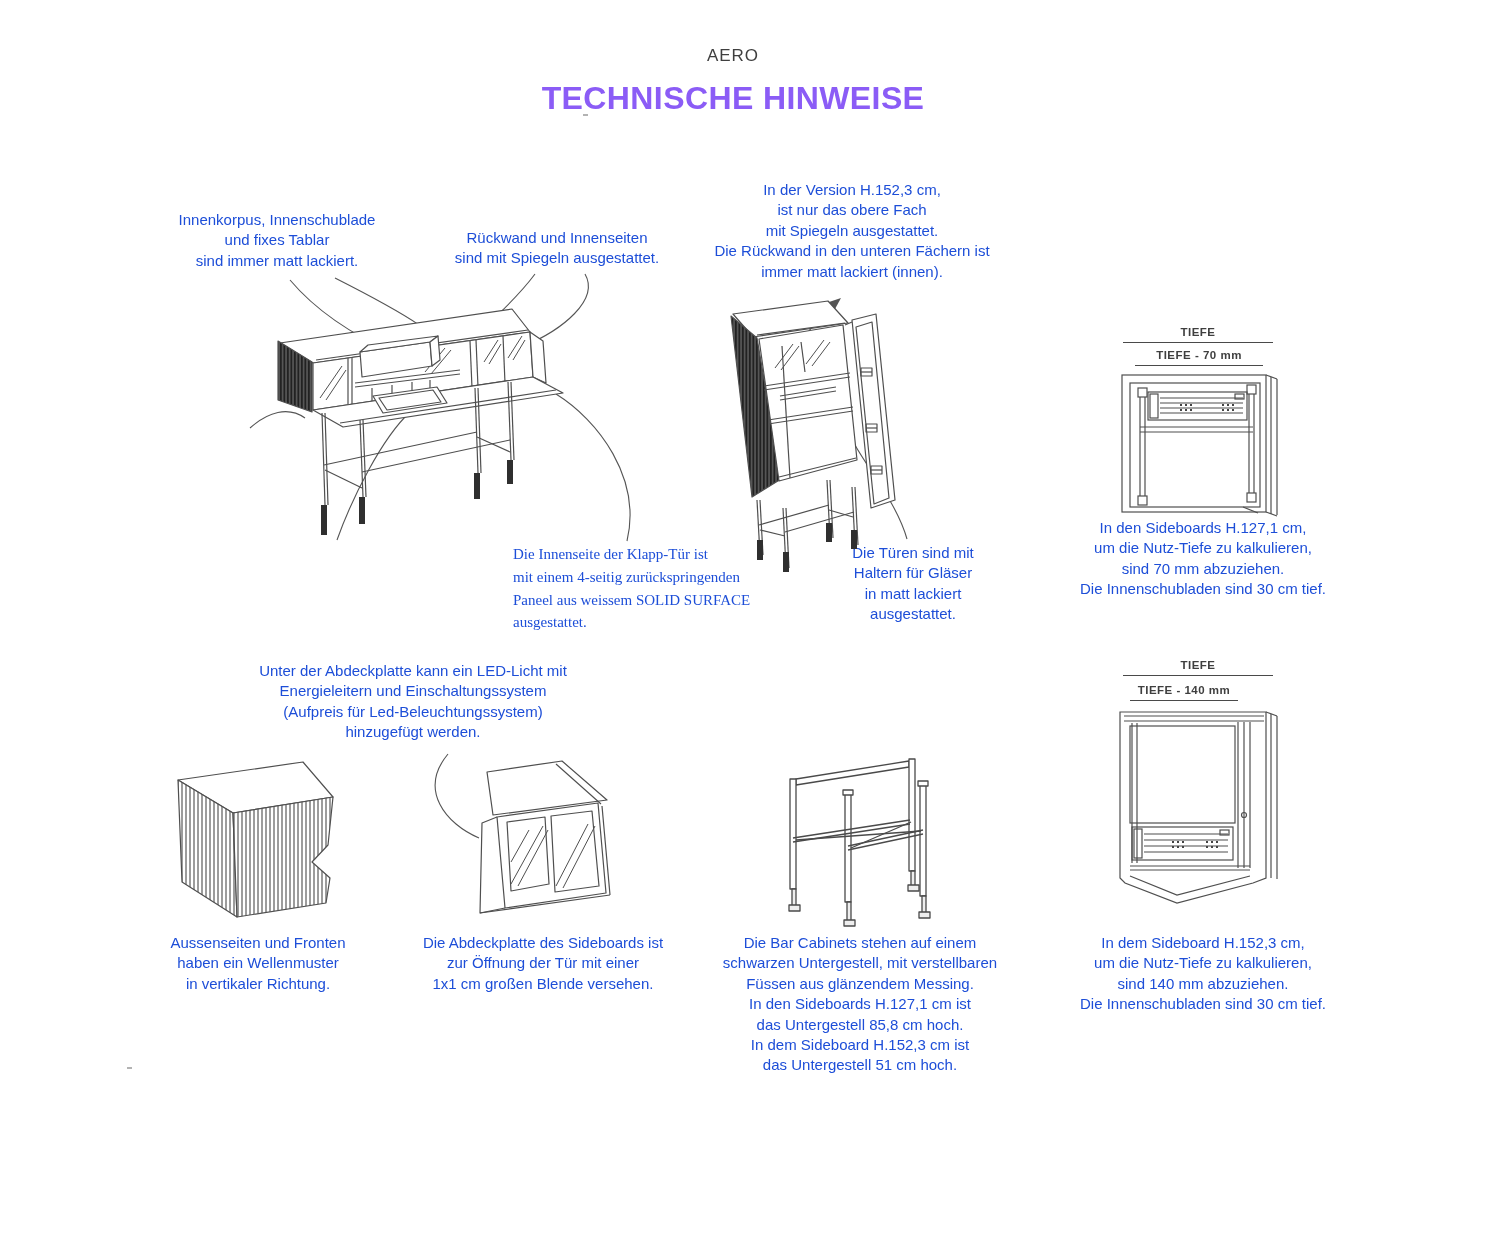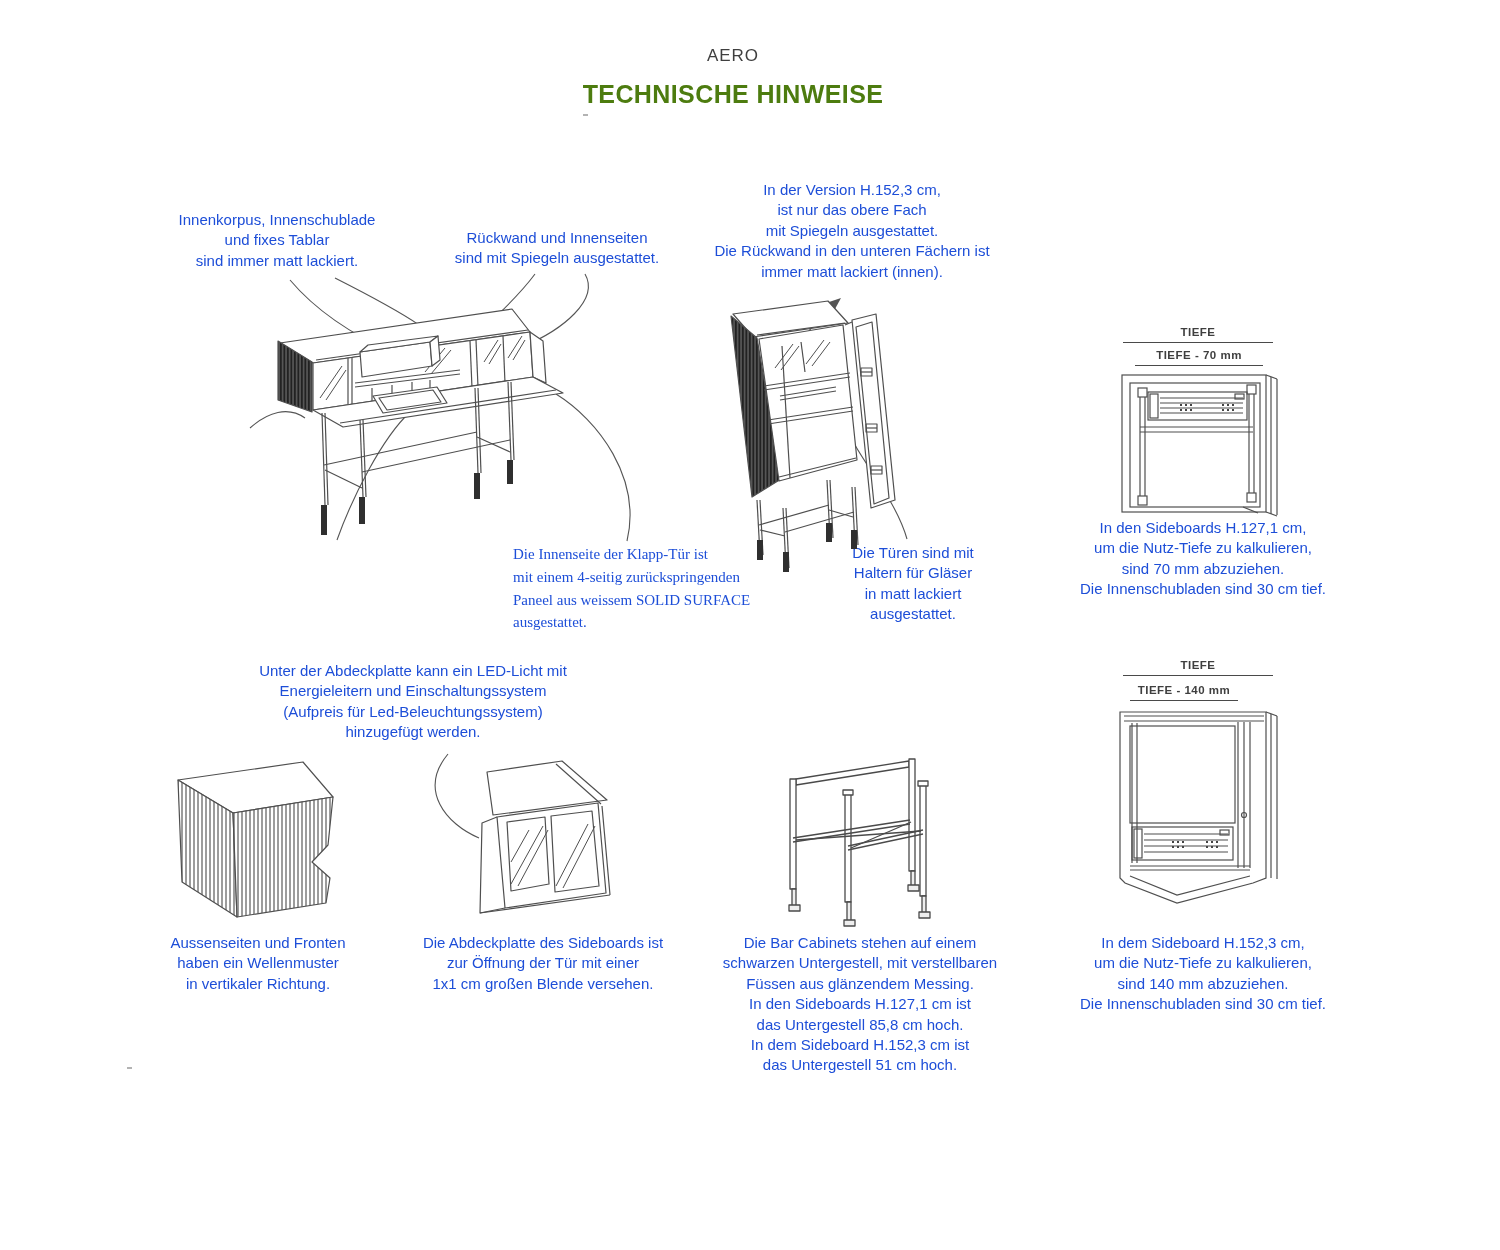--- a/index.html
+++ b/index.html
@@ -1,21 +1,21 @@
 <!DOCTYPE html>
 <html><head>
 <meta charset="utf-8">
 <style>
   html,body{margin:0;padding:0;background:#fff;}
   .page{position:relative;width:1500px;height:1250px;background:#ffffff;
         font-family:"Liberation Sans",sans-serif;color:#3b3b3b;overflow:hidden;}
   .brand{position:absolute;left:583px;top:46px;width:300px;text-align:center;
          font-size:17px;letter-spacing:1px;color:#3f3f3f;}
   .doc-title{position:absolute;left:433px;top:80px;width:600px;text-align:center;
-         font-size:25px;font-weight:700;letter-spacing:0.4px;color:#4d7c0f;}
+         font-size:32px;font-weight:700;letter-spacing:0.4px;color:#8b5cf6;}
   .note{position:absolute;white-space:pre-line;text-align:center;font-size:15px;
         line-height:1.36;color:#1d4ed8;transform:translateX(-50%);}
   .note.left{transform:none;text-align:left;font-family:Liberation Serif, serif;}
   .note.wide{line-height:1.52;}
   .tiefe-label{position:absolute;text-align:center;font-size:11.5px;font-weight:700;
         letter-spacing:0.5px;color:#3f3f3f;padding-bottom:4px;
         border-bottom:1.4px solid #4a4a4a;}
   svg.art{position:absolute;left:0;top:0;}
 </style>
 </head>

